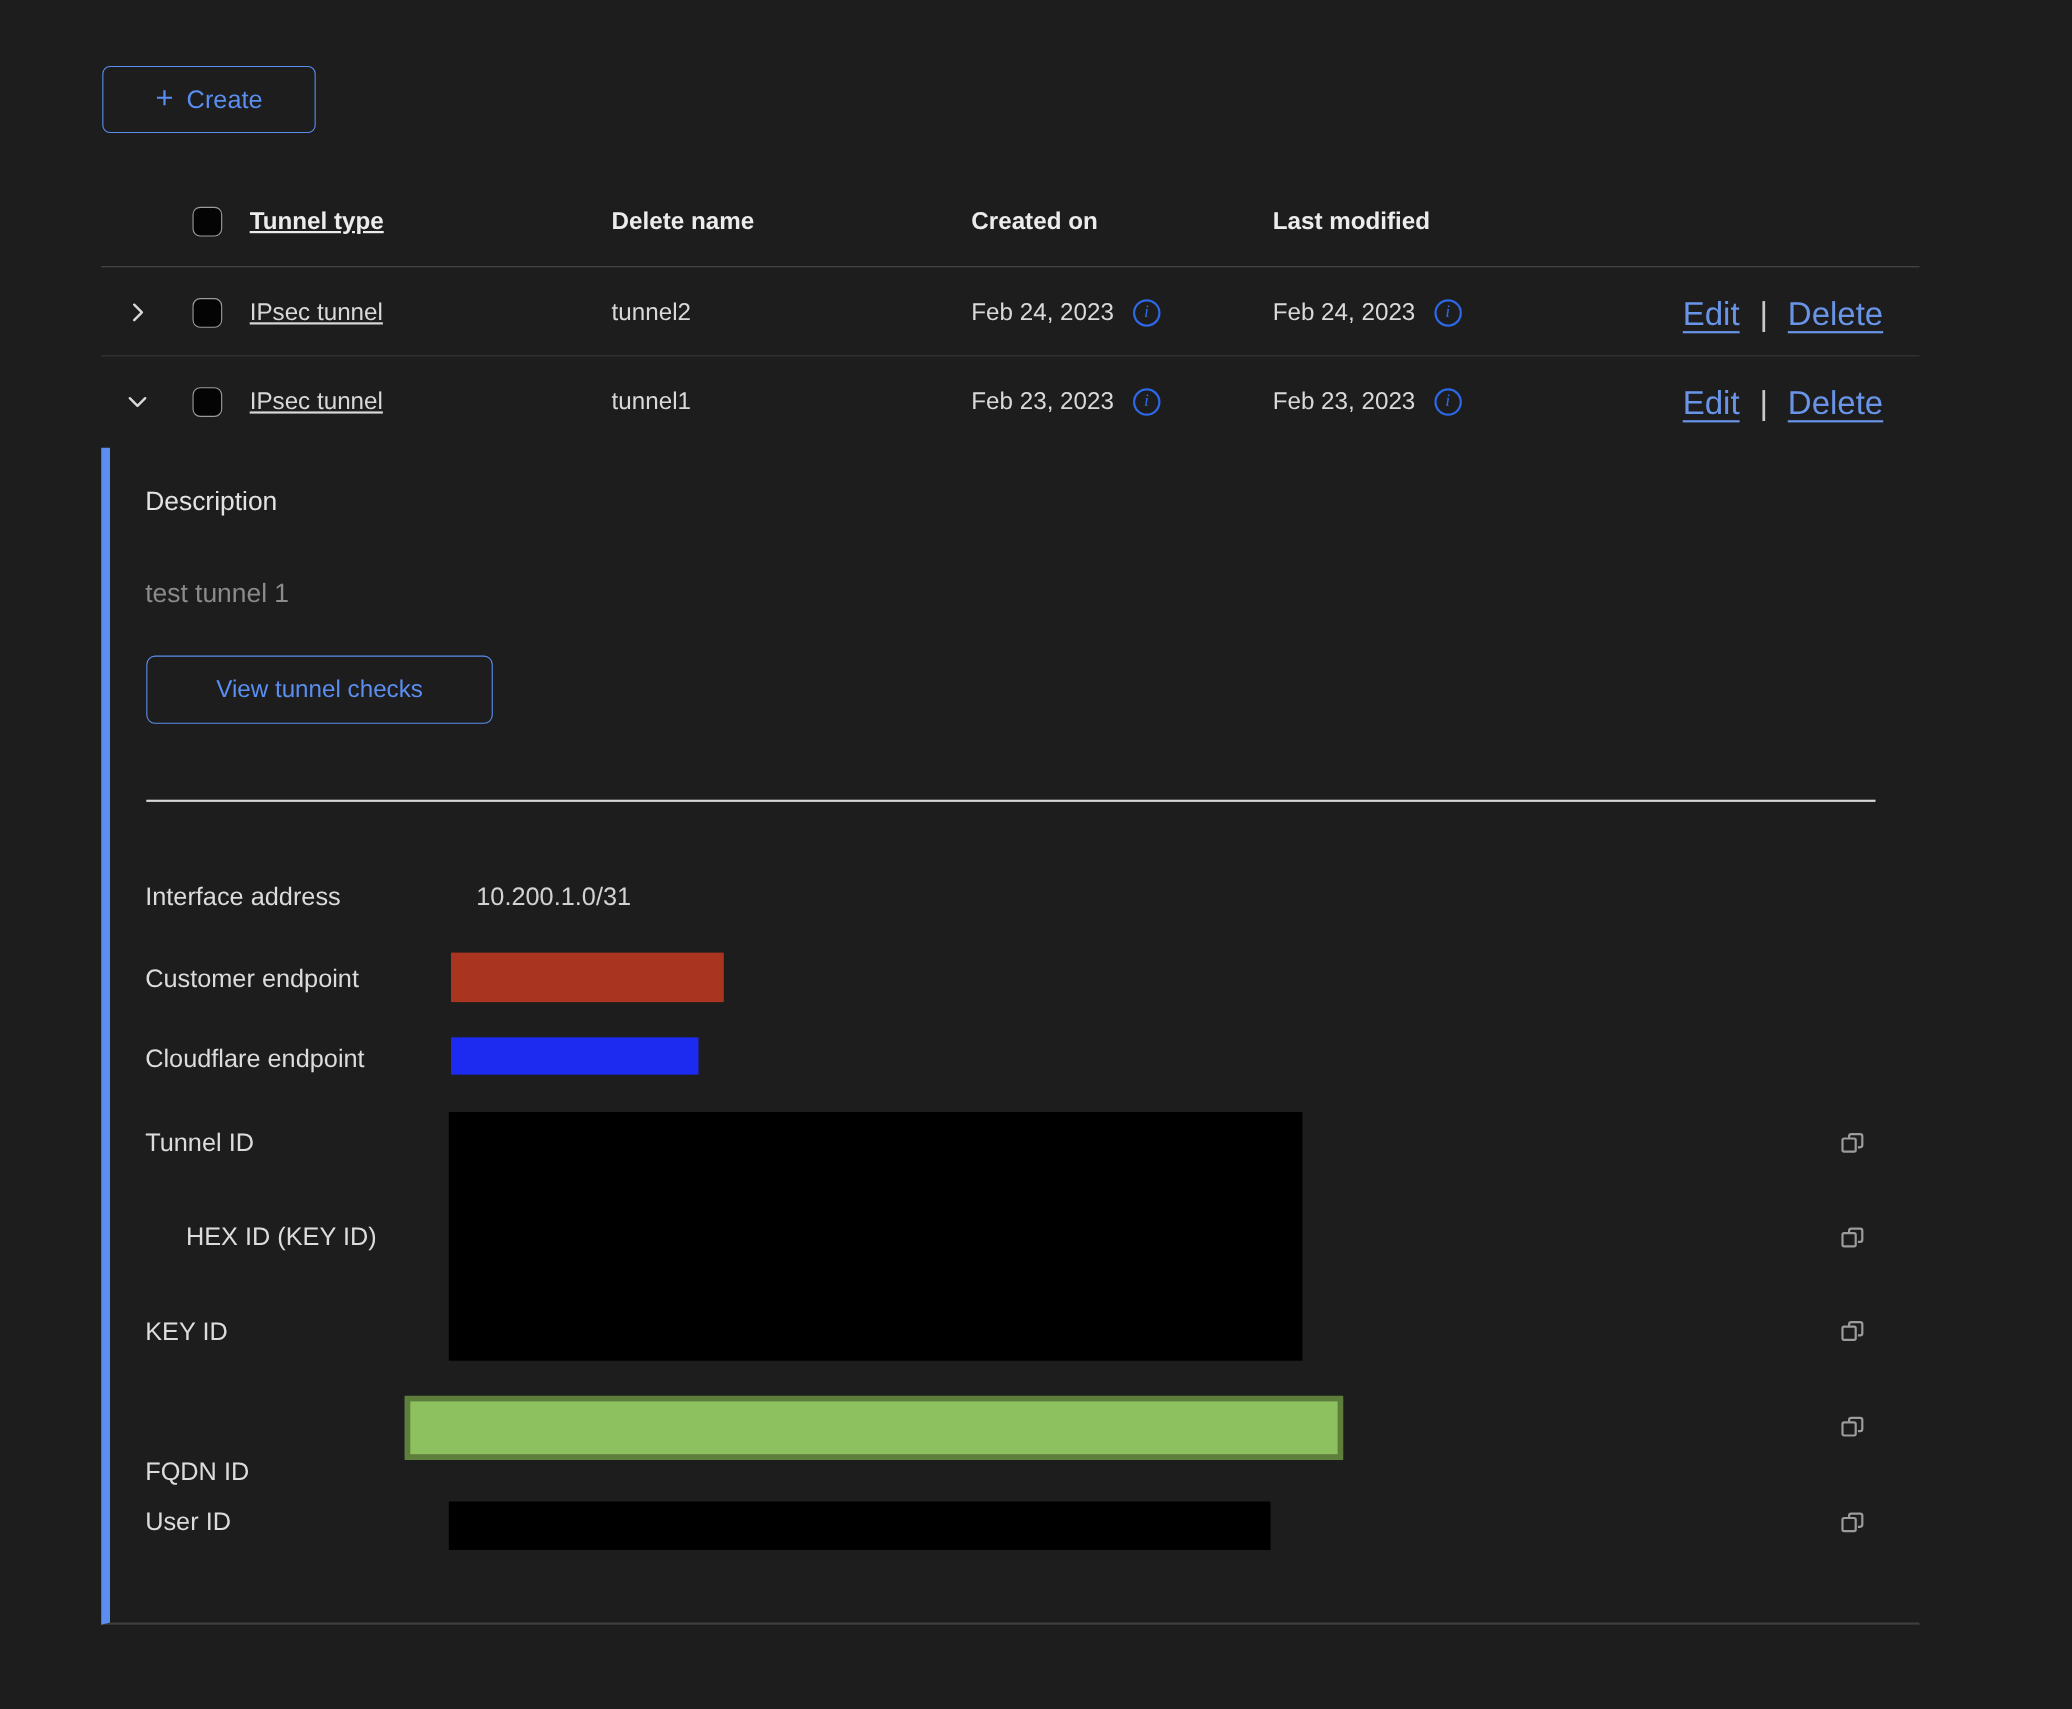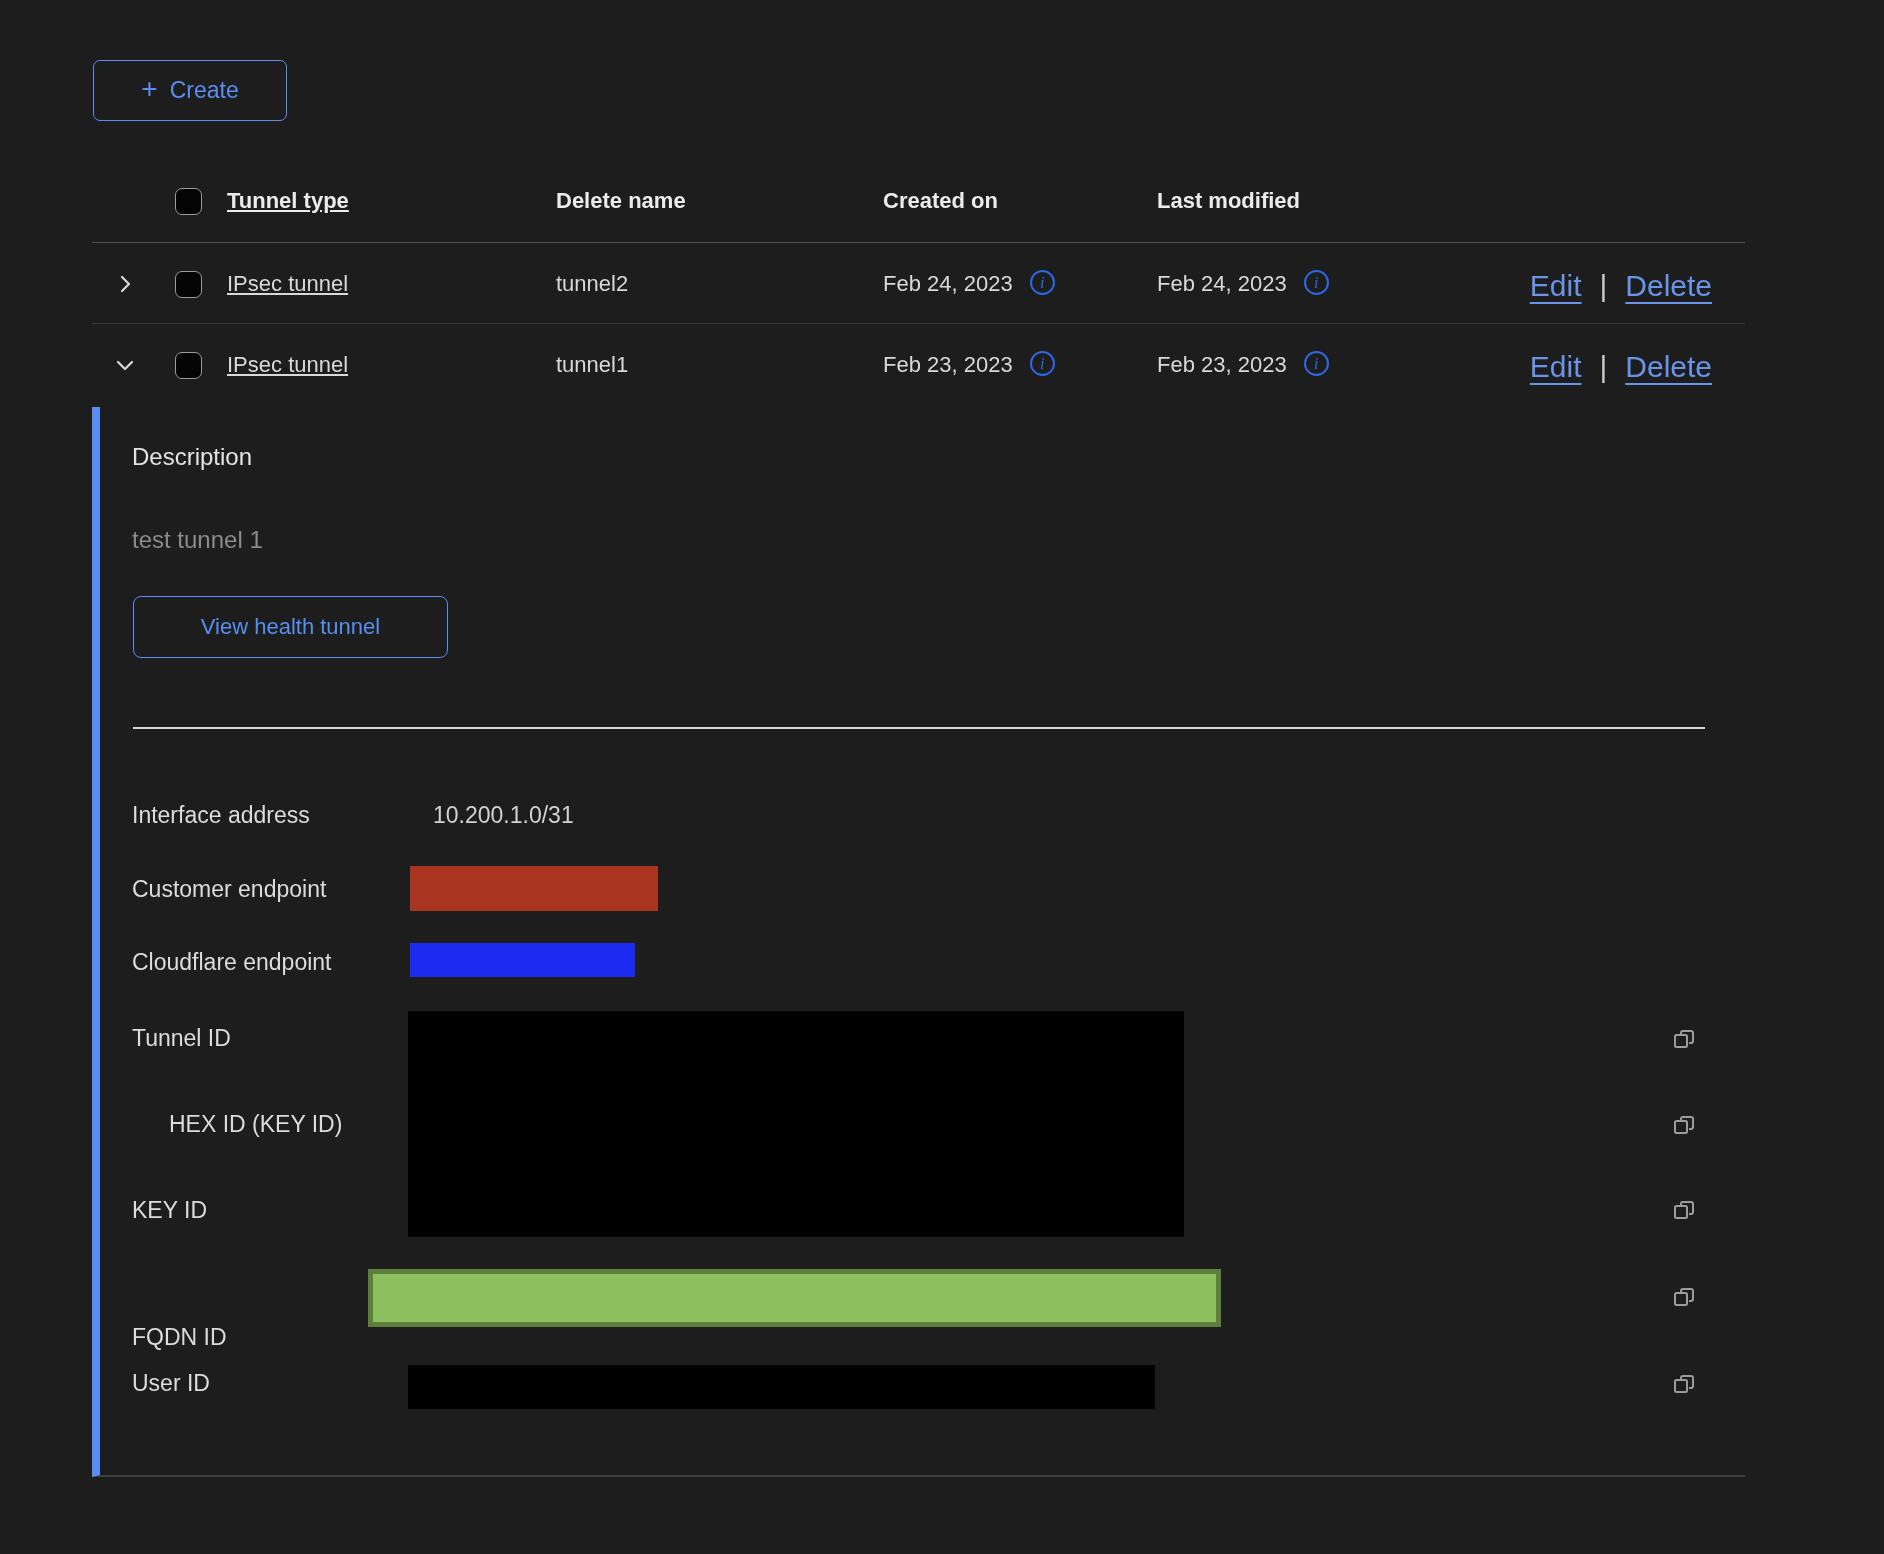--- a/index.html
+++ b/index.html
@@ -28,21 +28,21 @@
   .hcell { position:absolute; top:27px; font-size:22px; font-weight:700; color:#ececec; line-height:28px; white-space:nowrap; }
   .col-type { left:135px;text-decoration:underline; }
   .col-name { left:464px; }
   .col-created { left:791px; }
   .col-modified { left:1065px; }
   .checkbox {
     position:absolute; left:83px; top:28px; width:27px; height:27px;
     border:1.5px solid #9c9c9c; border-radius:7px; background:#040404; cursor:pointer;
   }
   .chevron { position:absolute; left:20px; top:28px; width:26px; height:26px; cursor:pointer; display:flex; align-items:center; justify-content:center; }
-  .date-cell { display:flex; align-items:flex-start; gap:17px; }
+  .date-cell { display:flex; align-items:center; gap:17px; }
   .info-icon {
     width:25px; height:25px; border:2px solid var(--color-info_blue); border-radius:50%;
     color:var(--color-info_blue); font-family:"Liberation Serif",serif; font-style:italic;
     font-size:16px; line-height:1; display:flex; align-items:center; justify-content:center;
     flex:0 0 auto; cursor:pointer;
   }
   .actions { position:absolute; right:33px; top:26px; display:flex; align-items:flex-start; gap:18px; font-size:30px; }
   .link { color:var(--color-link_blue); text-decoration:underline; text-underline-offset:6px; text-decoration-thickness:1.5px; cursor:pointer; }
   .pipe { color:#c9c9c9; }
   
@@ -145,21 +145,21 @@
       <div class="actions">
         <a class="link">Edit</a>
         <span class="pipe">|</span>
         <a class="link">Delete</a>
       </div>
     </div>
 
     <div class="panel">
       <div class="desc-label">Description</div>
       <div class="desc-value">test tunnel 1</div>
-      <button class="health-btn">View health tunnel</button>
+      <button class="health-btn">View tunnel checks</button>
       <div class="panel-divider"></div>
 
       <div class="field-label" style="top:394px;">Interface address</div>
       <div class="field-value" style="left:333px; top:394px;">10.200.1.0/31</div>
 
       <div class="field-label" style="top:468px;">Customer endpoint</div>
       <div class="redact red"></div>
 
       <div class="field-label" style="top:541px;">Cloudflare endpoint</div>
       <div class="redact blue"></div>

